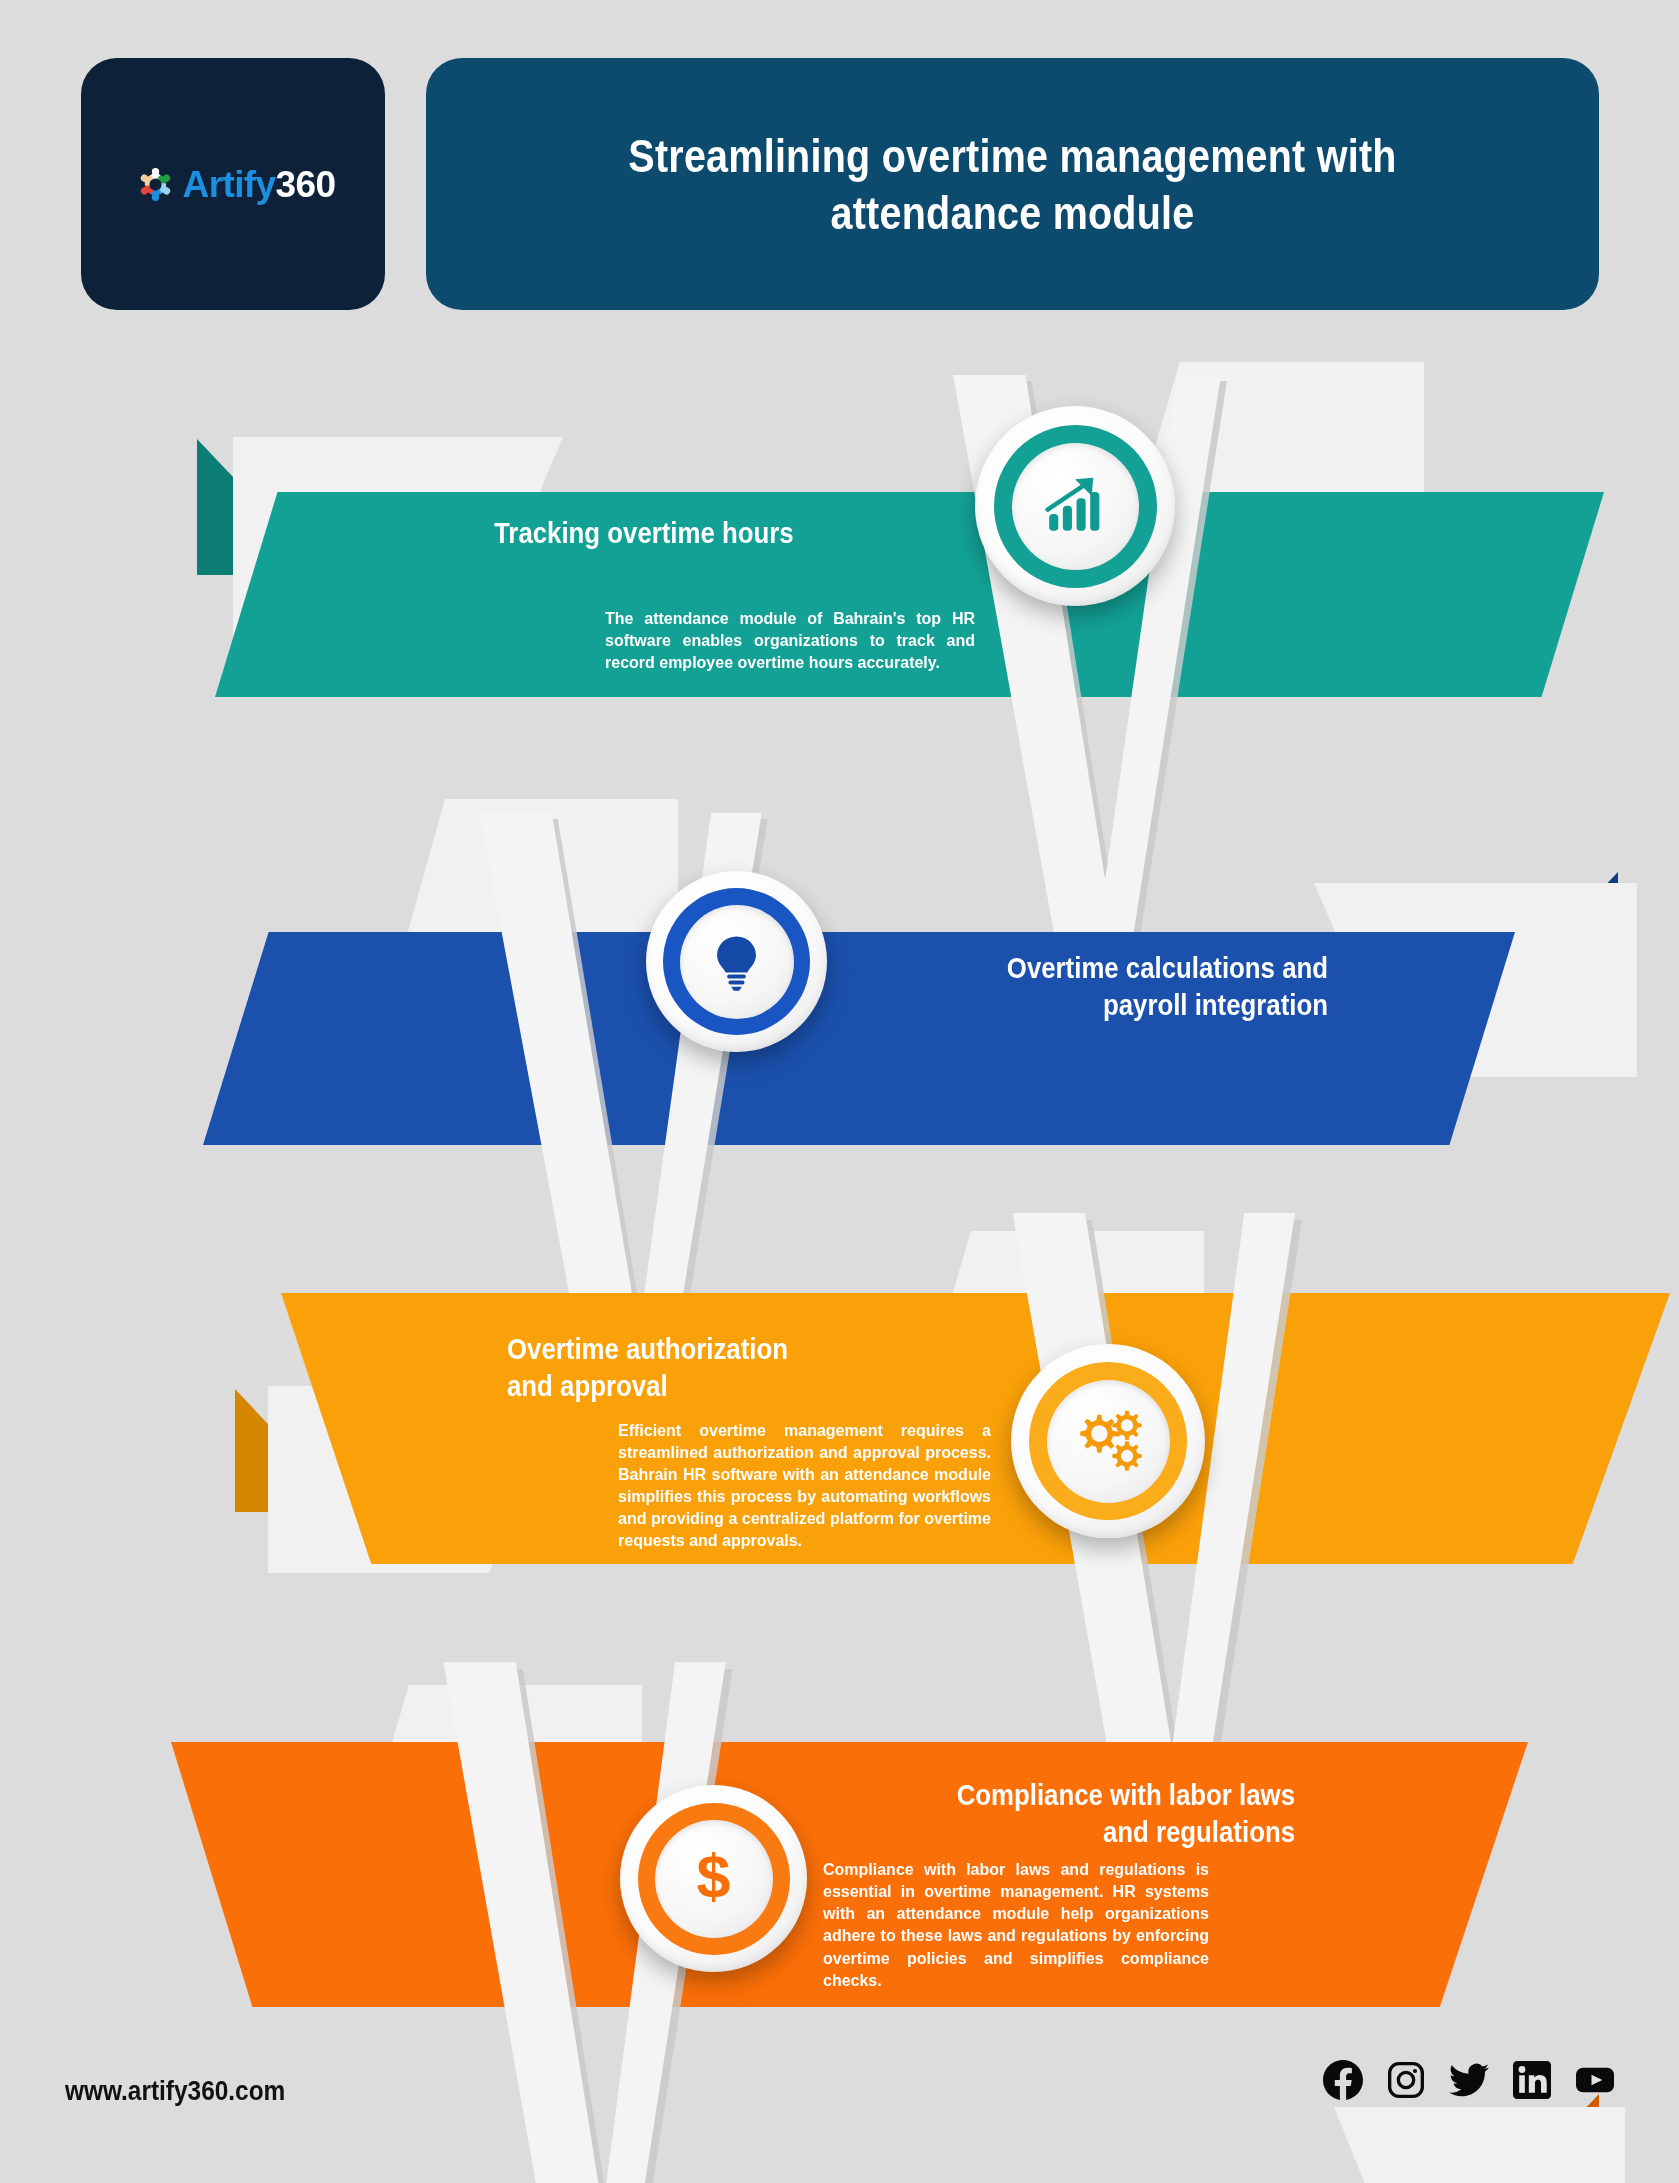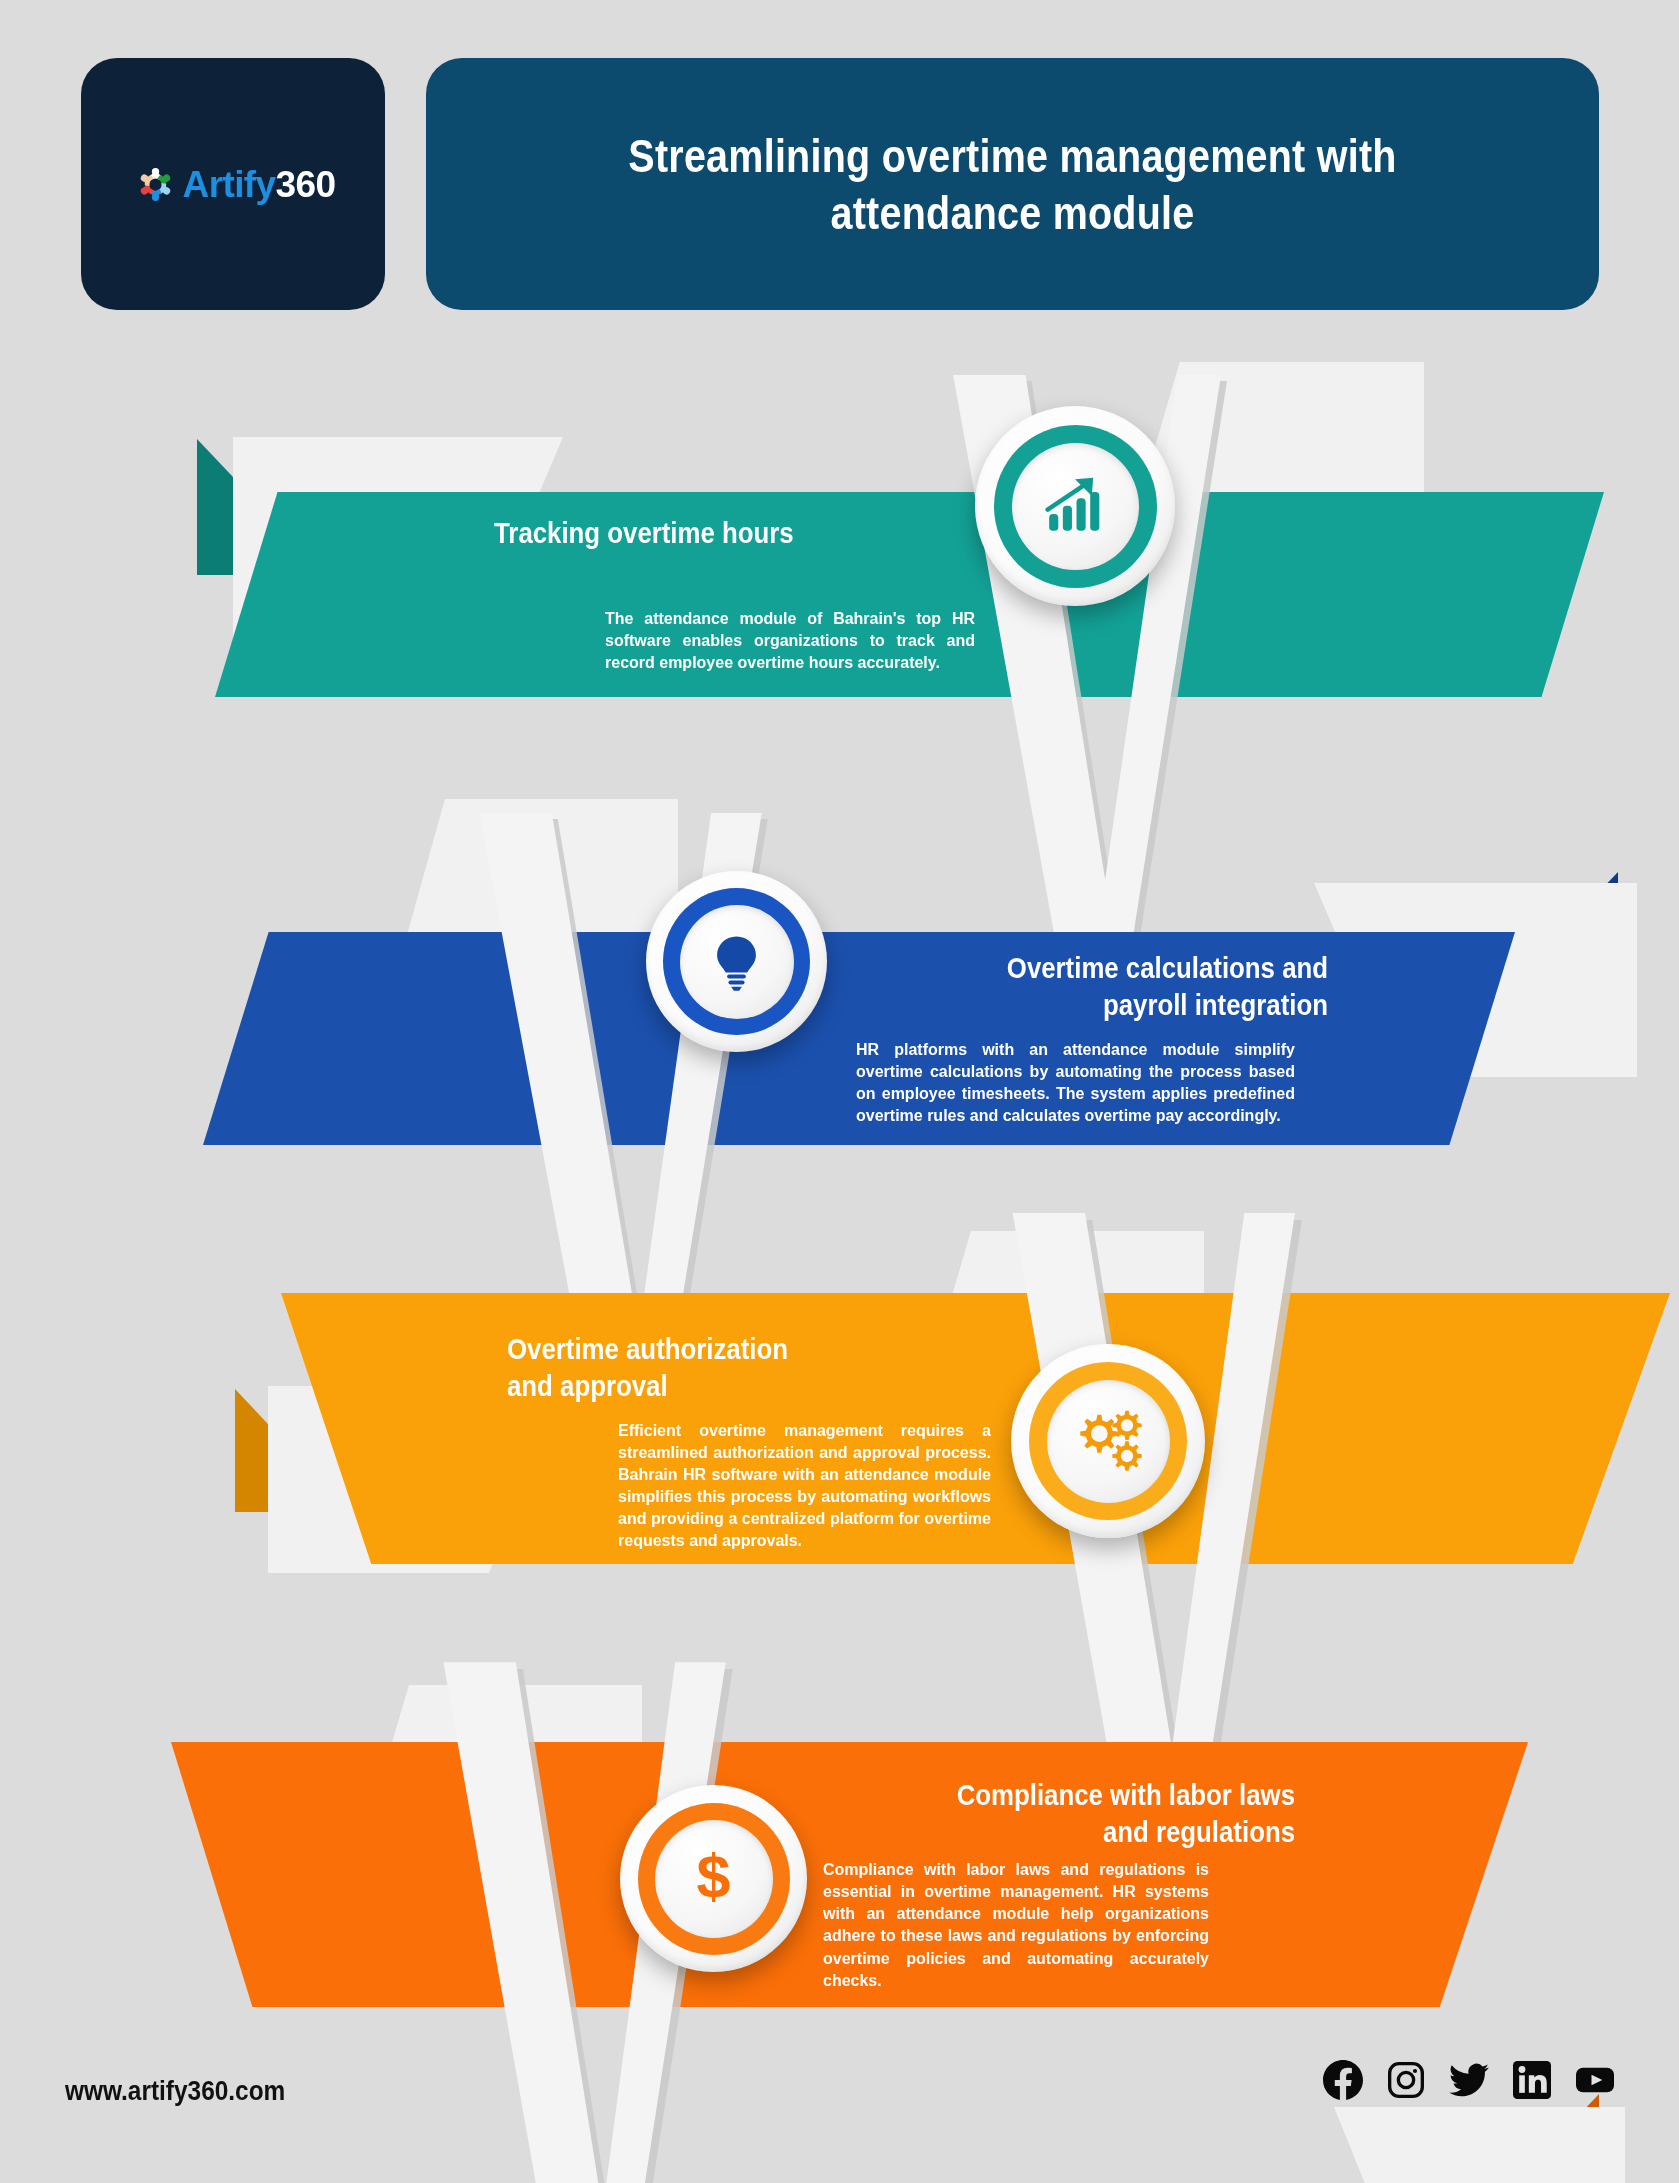--- a/index.html
+++ b/index.html
@@ -197,21 +197,20 @@
               clip-path:polygon(5% 0,100% 0,95% 100%,0 100%);"></div>
 
   <div class="shape chev-shadow" style="left:365px;top:63px;width:362px;height:620px;
               clip-path:polygon(20% 0,40% 0,64% 84%,84% 0,98% 0,70% 100%,52% 100%);"></div>
   <div class="shape chev" style="left:359px;top:57px;width:362px;height:620px;
               clip-path:polygon(20% 0,40% 0,64% 84%,84% 0,98% 0,70% 100%,52% 100%);"></div>
 
   <div class="content" style="left:808px;top:194px;width:530px;">
     <div class="sec-title right" style="width:472px;">Overtime calculations and
 payroll integration</div>
-    <div class="sec-body" style="margin-top:15.5px;width:439px;">HR platforms with an attendance module simplify overtime calculations by automating the process based on employee timesheets. The system applies predefined overtime rules and calculates overtime pay accordingly.</div>
   </div>
 
   <div class="badge" style="left:598px;top:115px;width:181px;height:181px;">
     <div class="ring" style="width:147px;height:147px;background:#1a55c4;">
       <div class="inner" style="width:114px;height:114px;">
         <span>
           <svg width="67" height="67" viewBox="0 0 100 100">
             <path d="M50 14 C33 14 21 27 21 42 C21 54 30 60 34 68 L66 68 C70 60 79 54 79 42 C79 27 67 14 50 14 Z" fill="#1449a8"></path>
             <rect x="36" y="71" width="28" height="6" rx="3" fill="#1449a8"></rect>
             <rect x="38" y="80" width="24" height="6" rx="3" fill="#1449a8"></rect>
@@ -283,21 +282,21 @@
               clip-path:polygon(0 0,100% 0,93.5% 100%,6% 100%);"></div>
 
   <div class="shape chev-shadow" style="left:330px;top:20.7px;width:362px;height:653px;
               clip-path:polygon(20% 0,40% 0,64% 84%,84% 0,98% 0,70% 100%,52% 100%);"></div>
   <div class="shape chev" style="left:323px;top:14.2px;width:362px;height:653px;
               clip-path:polygon(20% 0,40% 0,64% 84%,84% 0,98% 0,70% 100%,52% 100%);"></div>
 
   <div class="content" style="left:775px;top:129px;width:536px;">
     <div class="sec-title right" style="width:472px;">Compliance with labor laws
 and regulations</div>
-    <div class="sec-body" style="margin-top:9px;width:386px;">Compliance with labor laws and regulations is essential in overtime management. HR systems with an attendance module help organizations adhere to these laws and regulations by enforcing overtime policies and automating accurately checks.</div>
+    <div class="sec-body" style="margin-top:9px;width:386px;">Compliance with labor laws and regulations is essential in overtime management. HR systems with an attendance module help organizations adhere to these laws and regulations by enforcing overtime policies and simplifies compliance checks.</div>
   </div>
 
   <div class="badge" style="left:572px;top:137px;width:187px;height:187px;">
     <div class="ring" style="width:152px;height:152px;background:#fa7a12;">
       <div class="inner" style="width:118px;height:118px;">
         <span>
           <svg width="71" height="71" viewBox="0 0 100 100">
             <text x="50" y="78" text-anchor="middle" font-family="'Liberation Sans', sans-serif" font-size="86" font-weight="bold" fill="#f86f08">$</text>
           </svg>
         </span>

